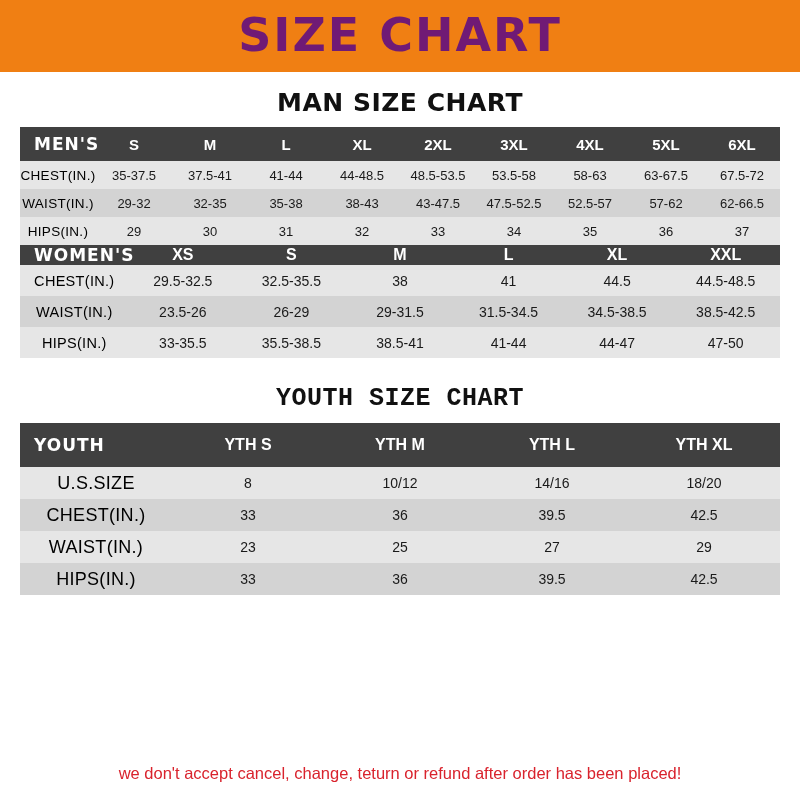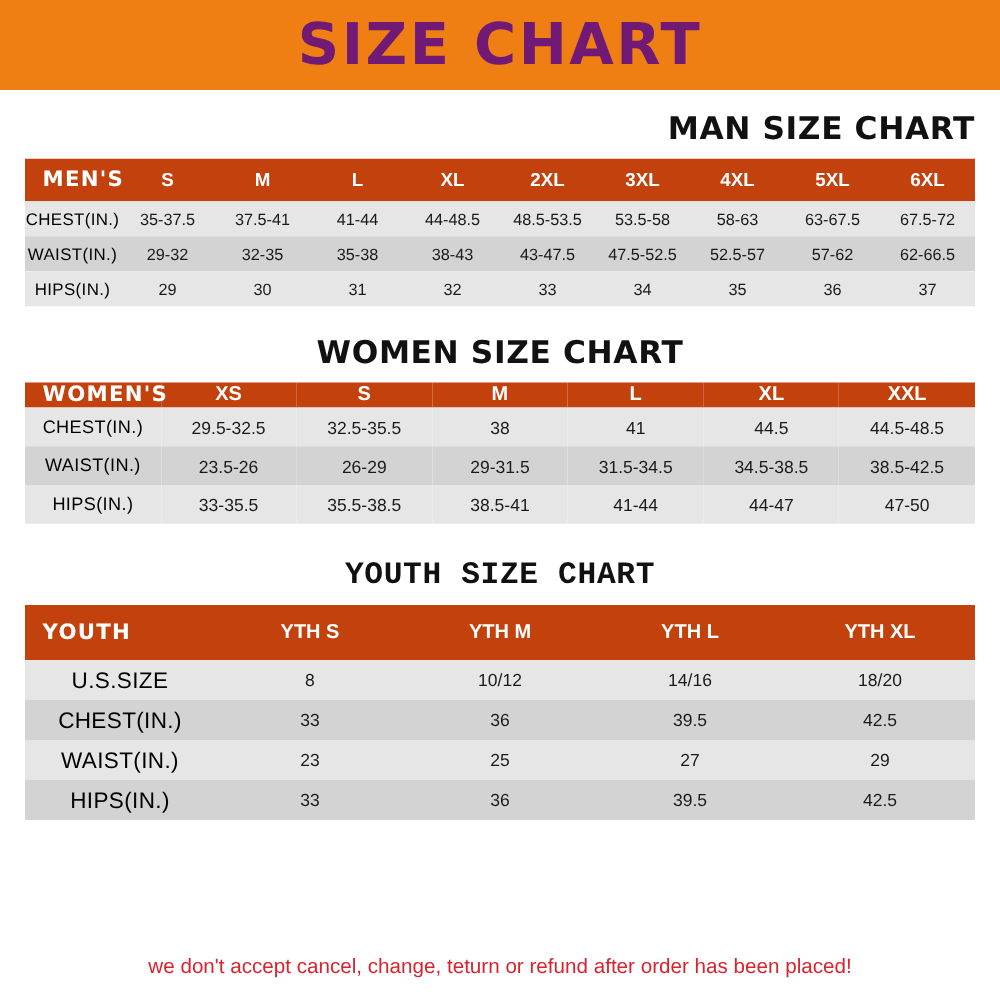--- a/index.html
+++ b/index.html
@@ -49,41 +49,41 @@
     flex-direction: column;
   }
   .section-title {
     text-align: center;
     font-family: "DejaVu Sans", sans-serif;
     font-weight: 900;
     font-size: 25px;
     color: #111111;
     letter-spacing: 0.5px;
   }
-  .t-man { margin-top: 16px; margin-bottom: 10px; text-align: right; }
+  .t-man { margin-top: 16px; margin-bottom: 10px; }
   .t-women { margin-top: 22px; margin-bottom: 10px; }
   .t-youth { margin-top: 26px; margin-bottom: 10px; font-family: Liberation Mono, monospace; }
 
   table.size {
     width: 100%;
     border-collapse: collapse;
     table-layout: fixed;
   }
   table.size th,
   table.size td {
     text-align: center;
     font-size: 13px;
     color: #1a1a1a;
     padding: 0;
     height: 28px;
     vertical-align: middle;
     font-family: "Liberation Sans", sans-serif;
   }
   table.size thead th {
-    background: #c2410c;
+    background: #404040;
     color: #ffffff;
     height: 34px;
     font-size: 15px;
     font-weight: bold;
   }
   table.size thead th.rowhead {
     text-align: left;
     padding-left: 14px;
     font-family: "DejaVu Sans", sans-serif;
     font-weight: 900;
@@ -178,21 +178,20 @@
           <td>32</td>
           <td>33</td>
           <td>34</td>
           <td>35</td>
           <td>36</td>
           <td>37</td>
         </tr>
       </tbody>
     </table>
 
-    <div class="section-title t-women">WOMEN SIZE CHART</div>
     <table class="size women">
       <thead>
         <tr>
           <th class="rowhead">WOMEN'S</th>
           <th>XS</th>
           <th>S</th>
           <th>M</th>
           <th>L</th>
           <th>XL</th>
           <th>XXL</th>

